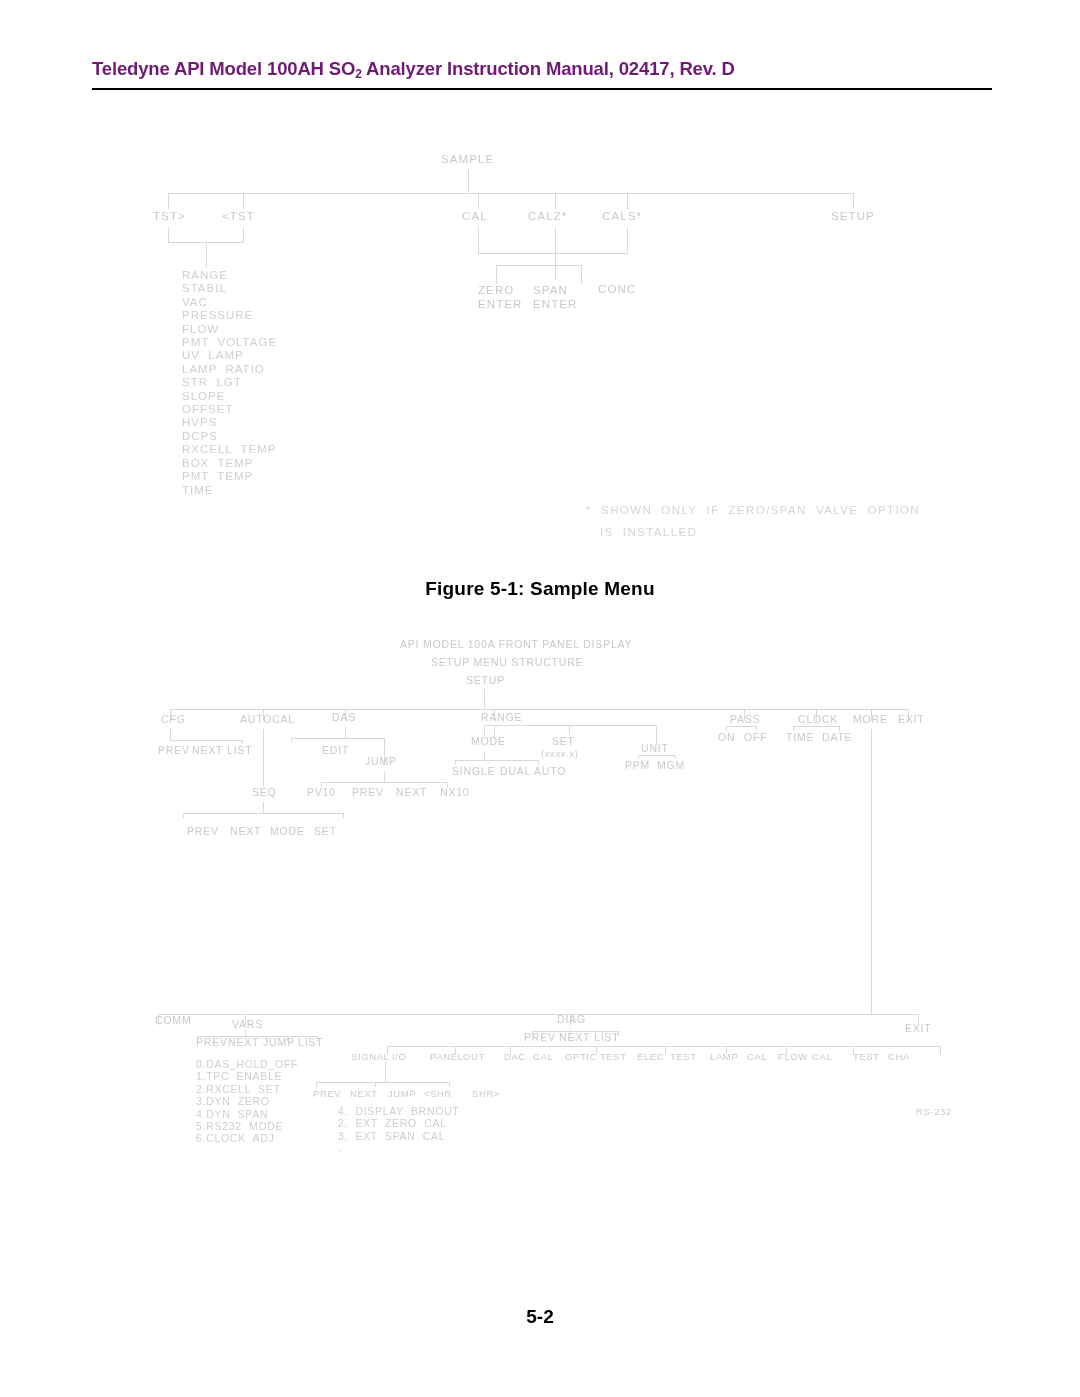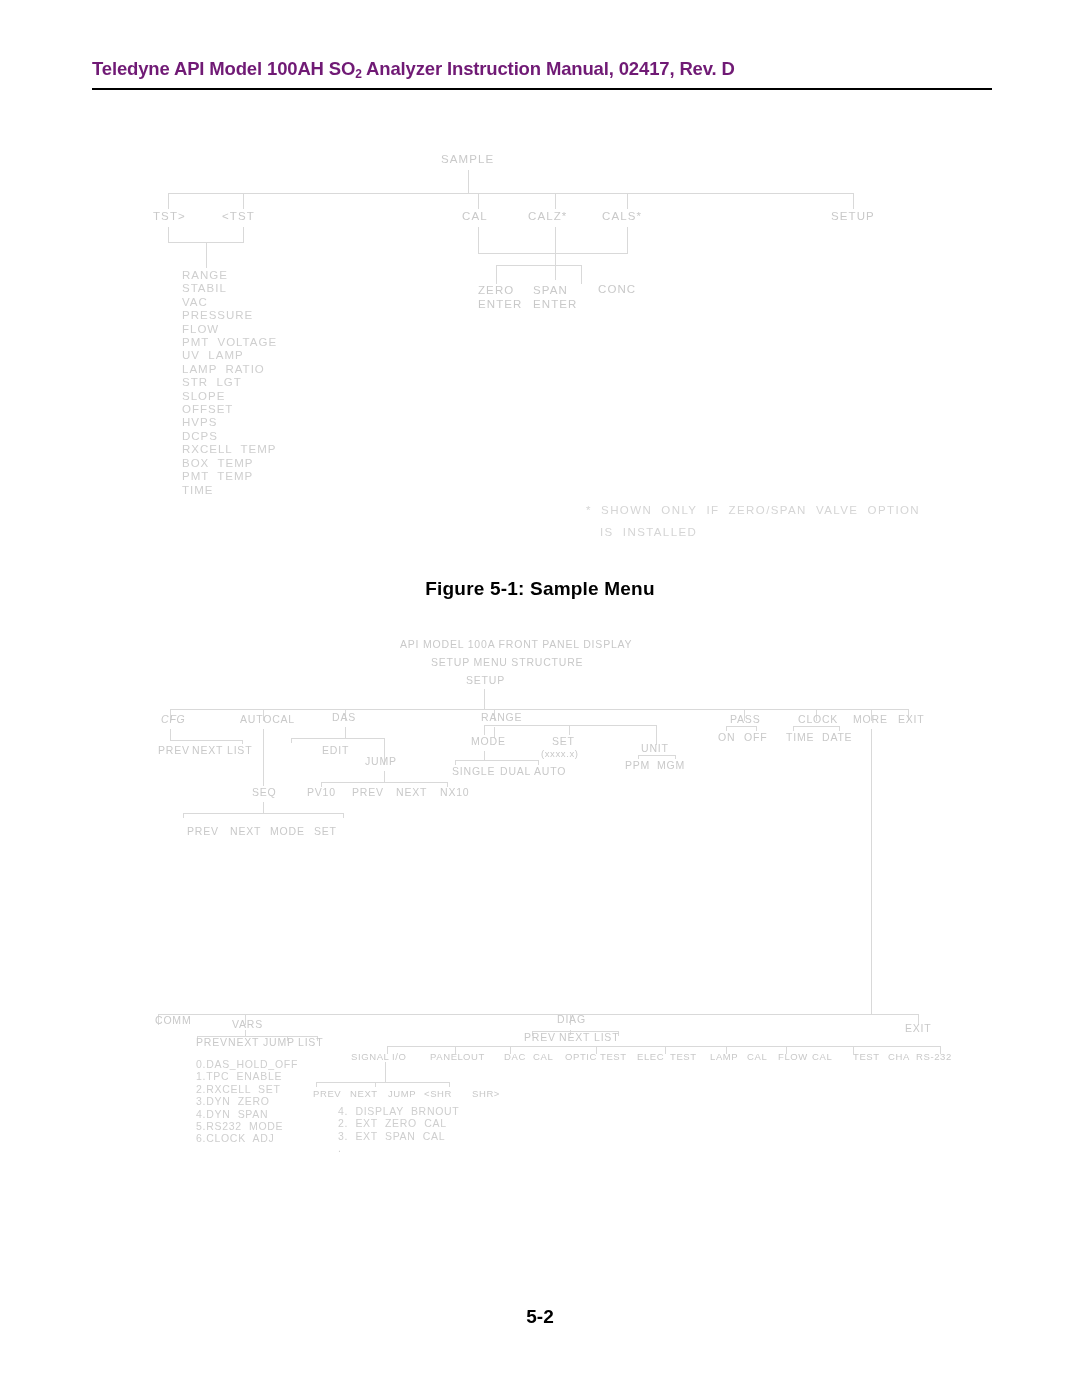--- a/index.html
+++ b/index.html
@@ -363,21 +363,21 @@
     <div class="node tiny" style="left:565px; top:1051px;">OPTIC</div>
     <div class="node tiny" style="left:600px; top:1051px;">TEST</div>
     <div class="node tiny" style="left:637px; top:1051px;">ELEC</div>
     <div class="node tiny" style="left:670px; top:1051px;">TEST</div>
     <div class="node tiny" style="left:710px; top:1051px;">LAMP</div>
     <div class="node tiny" style="left:747px; top:1051px;">CAL</div>
     <div class="node tiny" style="left:778px; top:1051px;">FLOW</div>
     <div class="node tiny" style="left:812px; top:1051px;">CAL</div>
     <div class="node tiny" style="left:853px; top:1051px;">TEST</div>
     <div class="node tiny" style="left:888px; top:1051px;">CHA</div>
-    <div class="node tiny" style="left:916px; top:1051px;">RS-232</div>
+    <div class="node tiny" style="left:916px; top:1106px;">RS-232</div>
 
     <div class="v" style="left:385px; top:1062px; height:20px;"></div>
     <div class="h" style="left:316px; top:1082px; width:133px;"></div>
     <div class="v" style="left:316px; top:1082px; height:5px;"></div>
     <div class="v" style="left:375px; top:1082px; height:5px;"></div>
     <div class="v" style="left:449px; top:1082px; height:5px;"></div>
     <div class="node tiny" style="left:313px; top:1088px;">PREV</div>
     <div class="node tiny" style="left:350px; top:1088px;">NEXT</div>
     <div class="node tiny" style="left:388px; top:1088px;">JUMP</div>
     <div class="node tiny" style="left:424px; top:1088px;">&lt;SHR</div>

